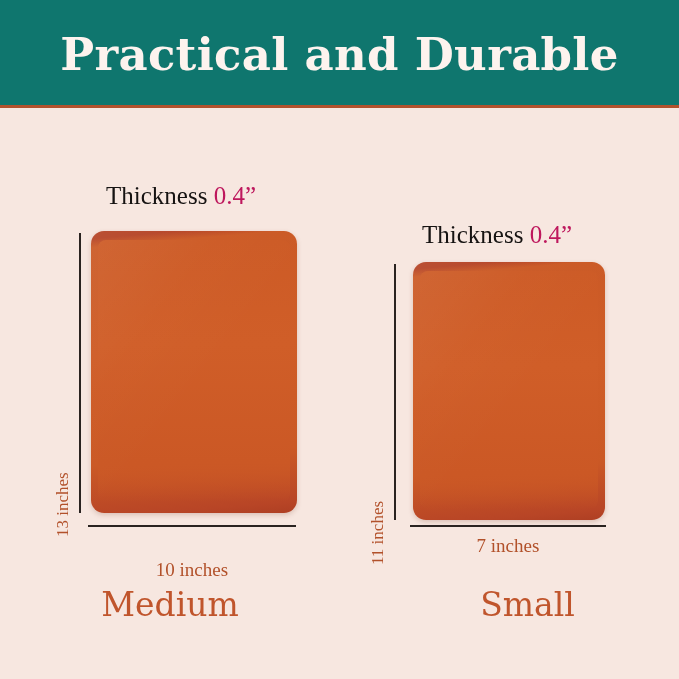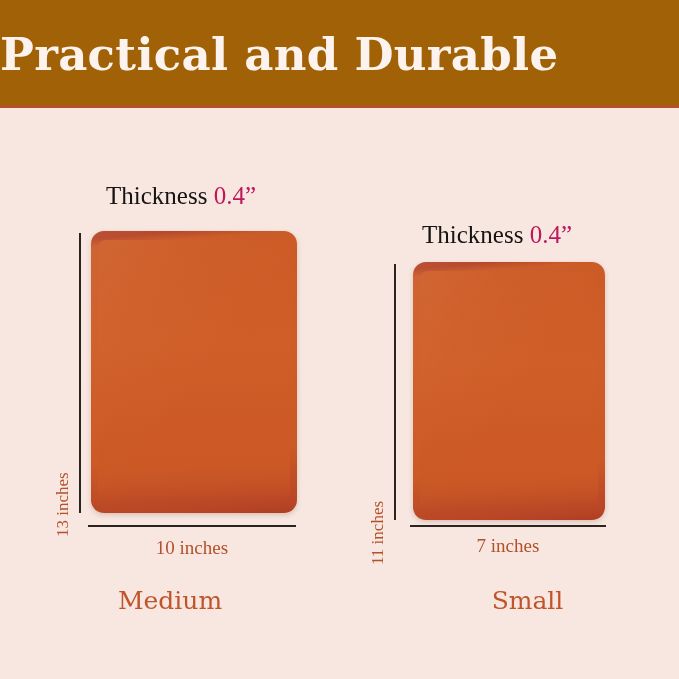--- a/index.html
+++ b/index.html
@@ -21,23 +21,24 @@
     background: #f7e7e0;
   }
 
   
   #header-banner {
     position: absolute;
     left: 0;
     top: 0;
     width: 679px;
     height: 108px;
-    background: #a16207;
+    background: #0f766e;
     display: flex;
     align-items: center;
+    justify-content: center;
     box-sizing: border-box;
   }
   #header-banner::after {
     content: "";
     position: absolute;
     left: 0;
     bottom: 0;
     width: 100%;
     height: 3px;
     background: #b2522d;
@@ -156,29 +157,29 @@
 
   .measure-label-horizontal {
     position: absolute;
     color: #b2512a;
     font-family: "Liberation Serif", "DejaVu Serif", serif;
     font-size: 19px;
     line-height: 1;
     white-space: nowrap;
     text-align: center;
   }
-  #measure-label-horizontal-medium { left: 88px; top: 430px; width: 208px; }
+  #measure-label-horizontal-medium { left: 88px; top: 452px; width: 208px; }
   #measure-label-horizontal-small  { left: 70px; top: 428px; width: 196px; }
 
   
   .size-name {
     position: absolute;
     color: #c0552c;
     font-family: "DejaVu Serif", "Liberation Serif", serif;
-    font-size: 25px;
+    font-size: 33px;
     line-height: 1;
     text-align: center;
     white-space: nowrap;
   }
   #size-name-medium { left: 0px; top: 480px; width: 340px; }
   #size-name-small  { left: 18px; top: 480px; width: 339px; }
 </style>
 </head>
 <body>
 

